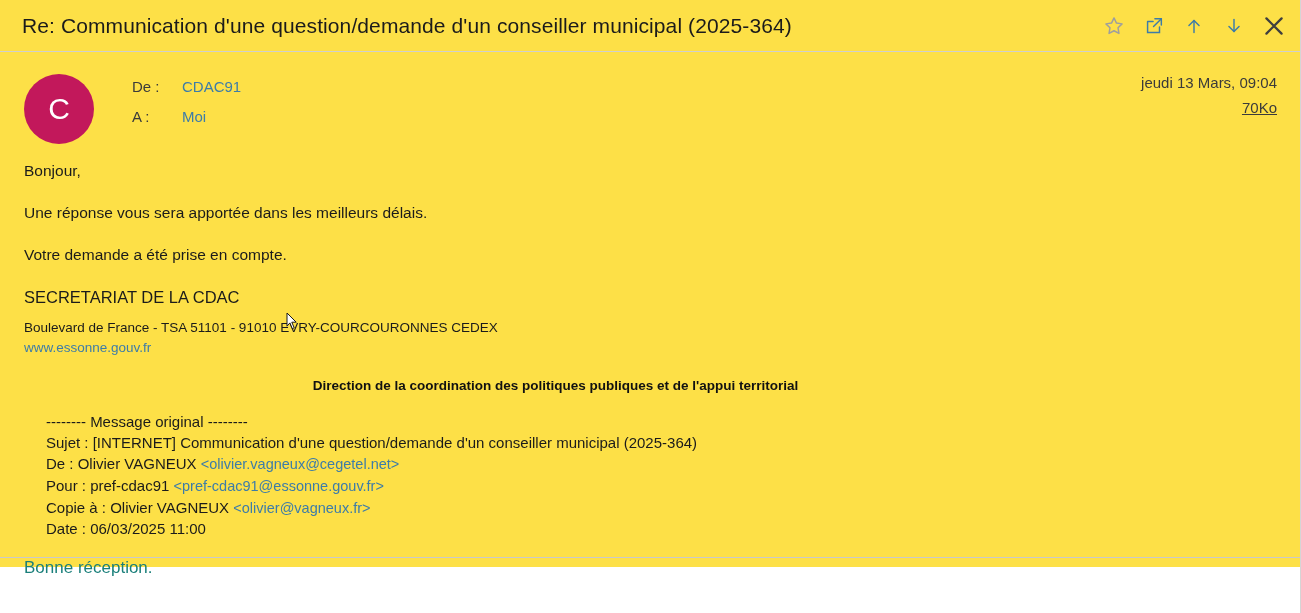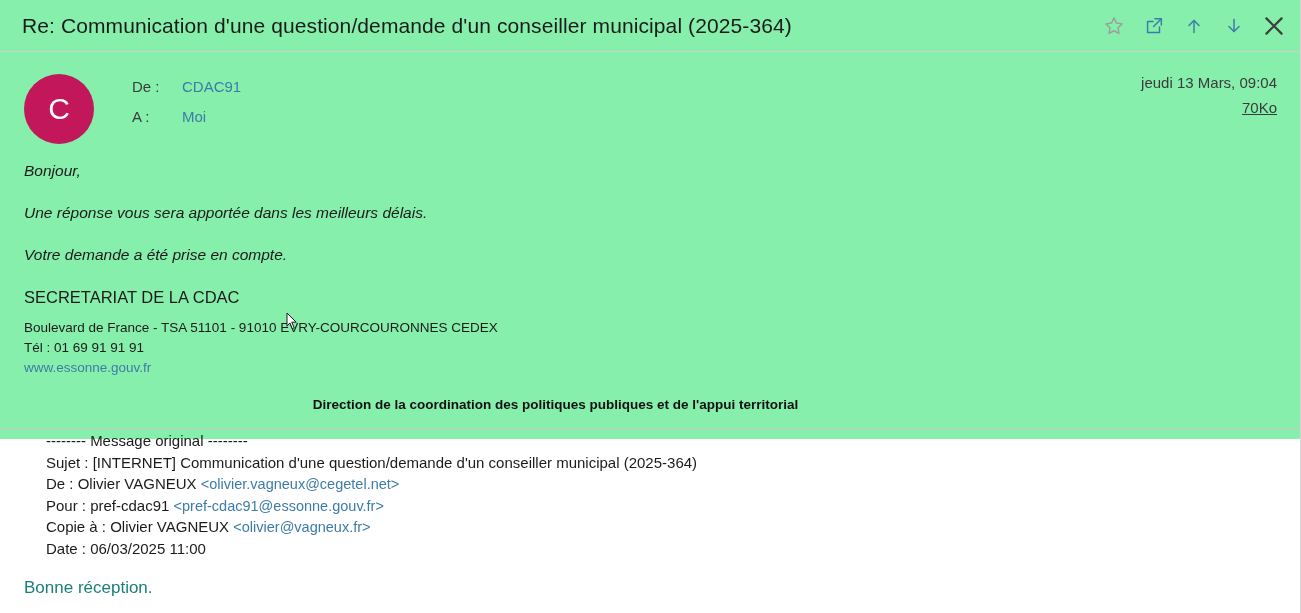--- a/index.html
+++ b/index.html
@@ -11,23 +11,23 @@
     height: 613px;
     background: #ffffff;
     font-family: "Liberation Sans", sans-serif;
     color: #222222;
     overflow: hidden;
   }
 
   .mail-window {
     position: relative;
     width: 1301px;
-    height: 439px;
+    height: 567px;
     box-sizing: border-box;
-    background: #86efac;
+    background: #fde047;
   }
 
   
   .header-bar {
     position: relative;
     height: 52px;
     border-bottom: 1px solid #cfcfcf;
     display: flex;
     align-items: center;
     padding: 0 14px 0 22px;
@@ -123,21 +123,20 @@
   .mail-body {
     padding: 6px 24px 0 24px;
     box-sizing: border-box;
     font-size: 15px;
     line-height: 1.42;
     color: #1b1b1b;
   }
   .para {
     margin: 0 0 20px 0;
     font-size: 15.5px;
-    font-style: italic;
   }
   .sig-title {
     margin: 14px 0 10px 0;
     font-size: 16.5px;
     color: #1b1b1b;
   }
   .sig-line {
     margin: 0 0 1px 0;
     font-size: 13.5px;
     color: #1b1b1b;
@@ -265,21 +264,20 @@
     </div>
   </div>
 
   <div class="mail-body">
     <p class="para">Bonjour,</p>
     <p class="para">Une réponse vous sera apportée dans les meilleurs délais.</p>
     <p class="para">Votre demande a été prise en compte.</p>
 
     <div class="sig-title">SECRETARIAT DE LA CDAC</div>
     <div class="sig-line">Boulevard de France - TSA 51101 - 91010 EVRY-COURCOURONNES CEDEX</div>
-    <div class="sig-line">Tél : 01 69 91 91 91</div>
     <div class="sig-line"><span class="sig-link">www.essonne.gouv.fr</span></div>
 
     <div class="dept-line">Direction de la coordination des politiques publiques et de l'appui territorial</div>
 
     <div class="orig-block">
       <div class="orig-line">-------- Message original --------</div>
       <div class="orig-line">Sujet : [INTERNET] Communication d'une question/demande d'un conseiller municipal (2025-364)</div>
       <div class="orig-line">
         <span>De : Olivier VAGNEUX</span>
         <span class="email-addr">&lt;olivier.vagneux@cegetel.net&gt;</span>

